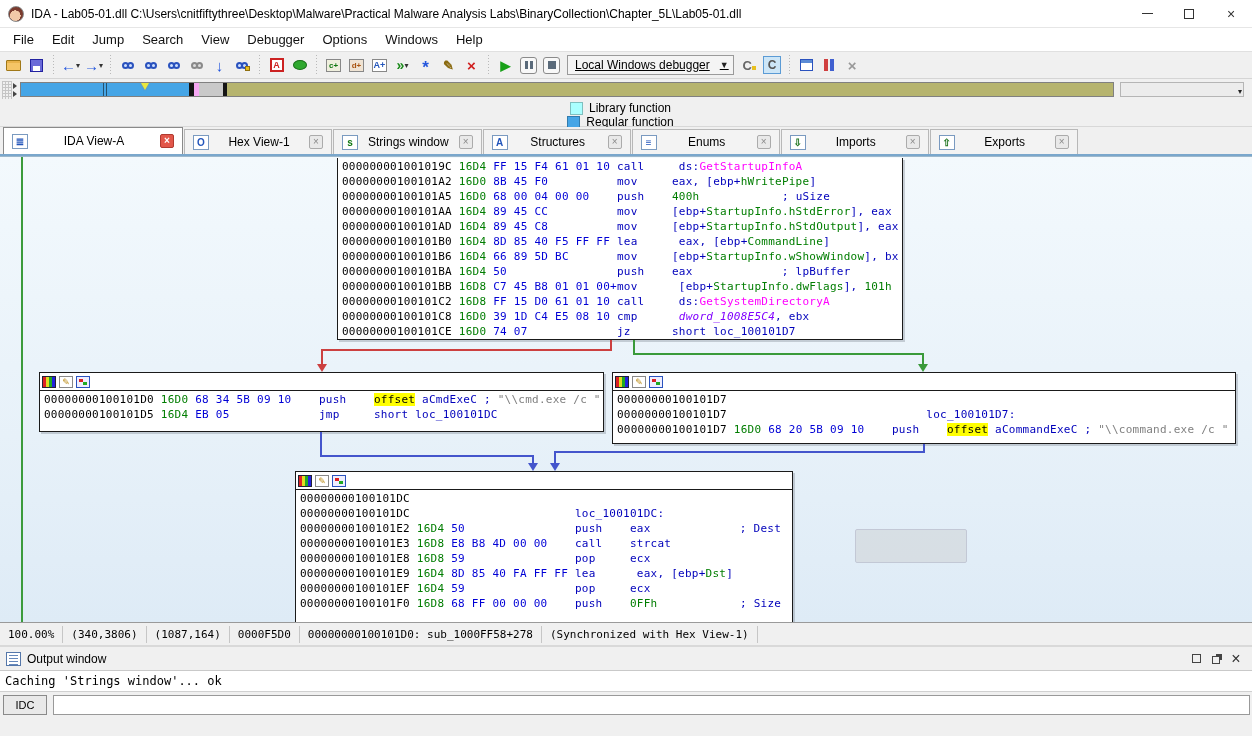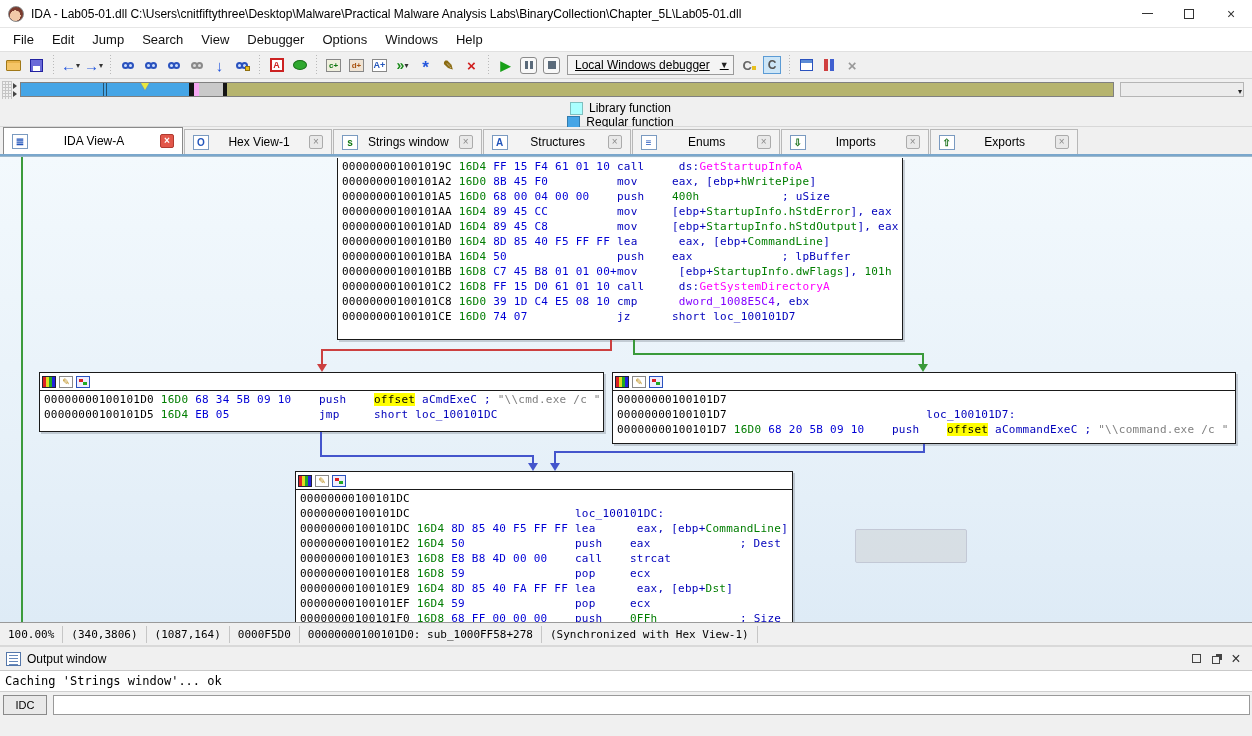--- a/index.html
+++ b/index.html
@@ -96,21 +96,21 @@
              line-height:11px; text-align:center; color:#b8860b;}
   .hic-frm { width:14px; height:12px; border:1px solid #2a52be; background:#eef; position:relative;}
   .hic-frm i { position:absolute; width:4px; height:3px; }
   .hic-frm .r { left:2px; top:2px; background:#d22; }
   .hic-frm .g { right:2px; bottom:2px; background:#2a2; }
   .bbody { padding:1px 0 0 4px; }
   .dl { height:15px; line-height:15px; font-family:"DejaVu Sans Mono", monospace; font-size:11px;
         letter-spacing:0.25px; white-space:pre; }
   .sa { color:#000000; } .sg { color:#007d00; } .sh { color:#0000d6; }
   .so { color:#0000bb; } .si { color:#ff00ff; } .ss { color:#808080; }
-  .sd { color:#8000ff; } .sk { color:#000; background:#ffff00; }
+  .sd { color:#8000ff;font-style:italic; } .sk { color:#000; background:#ffff00; }
   .eseg { position:absolute; }
   .earrow { position:absolute; width:0; height:0; border-left:5px solid transparent;
             border-right:5px solid transparent; border-top:8px solid #000; }
   #ghost { position:absolute; background:#cfd3d6; opacity:.55; border:1px solid #aab;
            border-radius:2px; }
 
   
   #gstatus { position:absolute; top:622px; left:0; width:100%; height:23px; background:#f0f0f0;
              border-top:1px solid #9a9a9a; display:flex; align-items:center;
              font-family:"DejaVu Sans Mono", monospace; font-size:11px; color:#000;}
@@ -378,20 +378,21 @@
   <div id="graph">
       <div id="guideline" style="left: 21px;"></div>
       <div class="block" style="left: 337px; top: 1px; width: 566px; height: 182px; border-top: none;">
         <div class="bbody">
           <div class="dl"><span class="sa">000000001001019C</span><span class="sg"> 16D4</span><span class="sh"> FF 15 F4 61 01 10</span><span class="so"> call     ds:</span><span class="si">GetStartupInfoA</span></div>
           <div class="dl"><span class="sa">00000000100101A2</span><span class="sg"> 16D0</span><span class="sh"> 8B 45 F0</span><span class="so">          mov     eax, [ebp+</span><span class="sg">hWritePipe</span><span class="so">]</span></div>
           <div class="dl"><span class="sa">00000000100101A5</span><span class="sg"> 16D0</span><span class="sh"> 68 00 04 00 00</span><span class="so">    push    </span><span class="sg">400h</span><span class="so">            ; uSize</span></div>
           <div class="dl"><span class="sa">00000000100101AA</span><span class="sg"> 16D4</span><span class="sh"> 89 45 CC</span><span class="so">          mov     [ebp+</span><span class="sg">StartupInfo.hStdError</span><span class="so">], eax</span></div>
           <div class="dl"><span class="sa">00000000100101AD</span><span class="sg"> 16D4</span><span class="sh"> 89 45 C8</span><span class="so">          mov     [ebp+</span><span class="sg">StartupInfo.hStdOutput</span><span class="so">], eax</span></div>
           <div class="dl"><span class="sa">00000000100101B0</span><span class="sg"> 16D4</span><span class="sh"> 8D 85 40 F5 FF FF</span><span class="so"> lea      eax, [ebp+</span><span class="sg">CommandLine</span><span class="so">]</span></div>
+          <div class="dl"><span class="sa">00000000100101B6</span><span class="sg"> 16D4</span><span class="sh"> 66 89 5D BC</span><span class="so">       mov     [ebp+</span><span class="sg">StartupInfo.wShowWindow</span><span class="so">], bx</span></div>
           <div class="dl"><span class="sa">00000000100101BA</span><span class="sg"> 16D4</span><span class="sh"> 50</span><span class="so">                push    eax             ; lpBuffer</span></div>
           <div class="dl"><span class="sa">00000000100101BB</span><span class="sg"> 16D8</span><span class="sh"> C7 45 B8 01 01 00+</span><span class="so">mov      [ebp+</span><span class="sg">StartupInfo.dwFlags</span><span class="so">], </span><span class="sg">101h</span></div>
           <div class="dl"><span class="sa">00000000100101C2</span><span class="sg"> 16D8</span><span class="sh"> FF 15 D0 61 01 10</span><span class="so"> call     ds:</span><span class="si">GetSystemDirectoryA</span></div>
           <div class="dl"><span class="sa">00000000100101C8</span><span class="sg"> 16D0</span><span class="sh"> 39 1D C4 E5 08 10</span><span class="so"> cmp      </span><span class="sd">dword_1008E5C4</span><span class="so">, ebx</span></div>
           <div class="dl"><span class="sa">00000000100101CE</span><span class="sg"> 16D0</span><span class="sh"> 74 07</span><span class="so">             jz      short loc_100101D7</span></div>
         </div>
       </div>
       <div class="block" style="left: 39px; top: 215px; width: 565px; height: 60px;">
         <div class="bheader">
           <span class="hic hic-pal"></span>
@@ -426,21 +427,20 @@
           <span class="hic hic-pal"></span>
           <span class="hic hic-pen">✎</span>
           <span class="hic hic-frm">
             <i class="r"></i>
             <i class="g"></i>
           </span>
         </div>
         <div class="bbody">
           <div class="dl"><span class="sa">00000000100101DC</span></div>
           <div class="dl"><span class="sa">00000000100101DC</span><span class="so">                        loc_100101DC:</span></div>
-          <div class="dl"><span class="sa">00000000100101DC</span><span class="sg"> 16D4</span><span class="sh"> 8D 85 40 F5 FF FF</span><span class="so"> lea      eax, [ebp+</span><span class="sg">CommandLine</span><span class="so">]</span></div>
           <div class="dl"><span class="sa">00000000100101E2</span><span class="sg"> 16D4</span><span class="sh"> 50</span><span class="so">                push    eax             ; Dest</span></div>
           <div class="dl"><span class="sa">00000000100101E3</span><span class="sg"> 16D8</span><span class="sh"> E8 B8 4D 00 00</span><span class="so">    call    strcat</span></div>
           <div class="dl"><span class="sa">00000000100101E8</span><span class="sg"> 16D8</span><span class="sh"> 59</span><span class="so">                pop     ecx</span></div>
           <div class="dl"><span class="sa">00000000100101E9</span><span class="sg"> 16D4</span><span class="sh"> 8D 85 40 FA FF FF</span><span class="so"> lea      eax, [ebp+</span><span class="sg">Dst</span><span class="so">]</span></div>
           <div class="dl"><span class="sa">00000000100101EF</span><span class="sg"> 16D4</span><span class="sh"> 59</span><span class="so">                pop     ecx</span></div>
           <div class="dl"><span class="sa">00000000100101F0</span><span class="sg"> 16D8</span><span class="sh"> 68 FF 00 00 00</span><span class="so">    push    </span><span class="sg">0FFh</span><span class="so">            ; Size</span></div>
         </div>
       </div>
       <div class="eseg" style="left: 610px; top: 183px; width: 2px; height: 10px; background: rgb(204, 64, 64);"></div>
       <div class="eseg" style="left: 321px; top: 192px; width: 291px; height: 2px; background: rgb(204, 64, 64);"></div>

